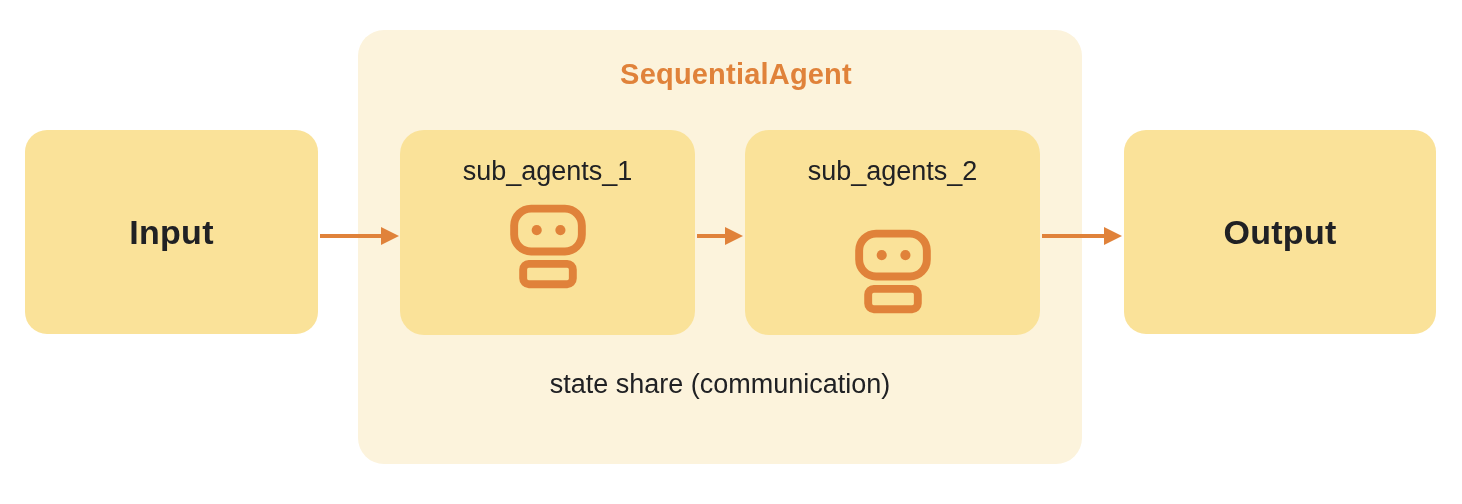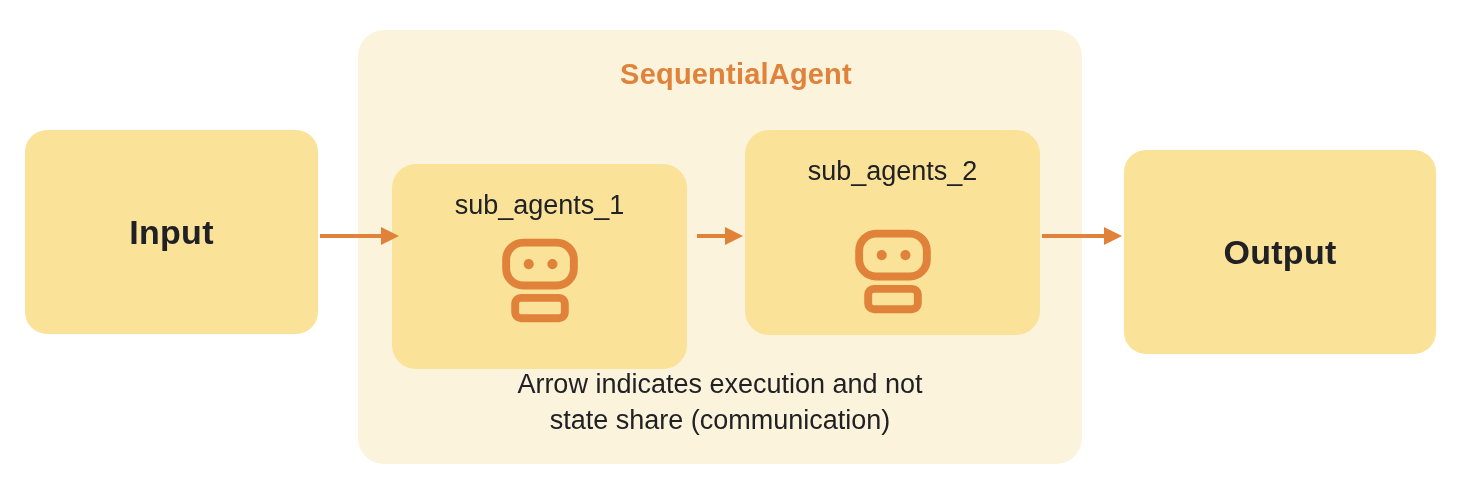--- a/index.html
+++ b/index.html
@@ -28,27 +28,27 @@
 
   .node{
     position:absolute;background:var(--box-yellow);border-radius:22px;
     display:flex;align-items:center;justify-content:center;
   }
   .node.io{width:293px;height:204px;top:130px;}
   .node.io .io-label{
     font-size:34px;font-weight:700;color:var(--text-dark);letter-spacing:.3px;
   }
   #node-input{left:25px;}
-  #node-output{left:1124px;width:312px;margin-top:20px;}
+  #node-output{left:1124px;width:312px;}
 
   .node.agent{
     width:295px;height:205px;top:130px;border-radius:24px;
     flex-direction:column;justify-content:flex-start;padding-top:26px;
   }
-  #node-sub1{left:392px;margin-top:34px;}
+  #node-sub1{left:400px;}
   #node-sub2{left:745px;gap:25px;}
   .agent-label{
     font-size:27px;color:var(--text-dark);font-weight:400;
   }
   .robot-icon{margin-top:16px;width:82px;height:88px;}
   .robot-icon svg{width:100%;height:100%;display:block;}
   .robot-icon .stroke{fill:none;stroke:var(--accent-orange);stroke-width:7;}
   .robot-icon .dot{fill:var(--accent-orange);}
 
   .arrow{position:absolute;top:234px;height:4px;background:var(--accent-orange);}
@@ -106,17 +106,16 @@
 
   <div class="node io" id="node-output">
     <span class="io-label">Output</span>
   </div>
 
   <div class="arrow" id="arrow-1"></div>
   <div class="arrow" id="arrow-2"></div>
   <div class="arrow" id="arrow-3"></div>
 
   <div class="note">
-    <div>Arrow indicates execution and not</div>
     <div>state share (communication)</div>
   </div>
 
 </div>
 
 </body></html>

